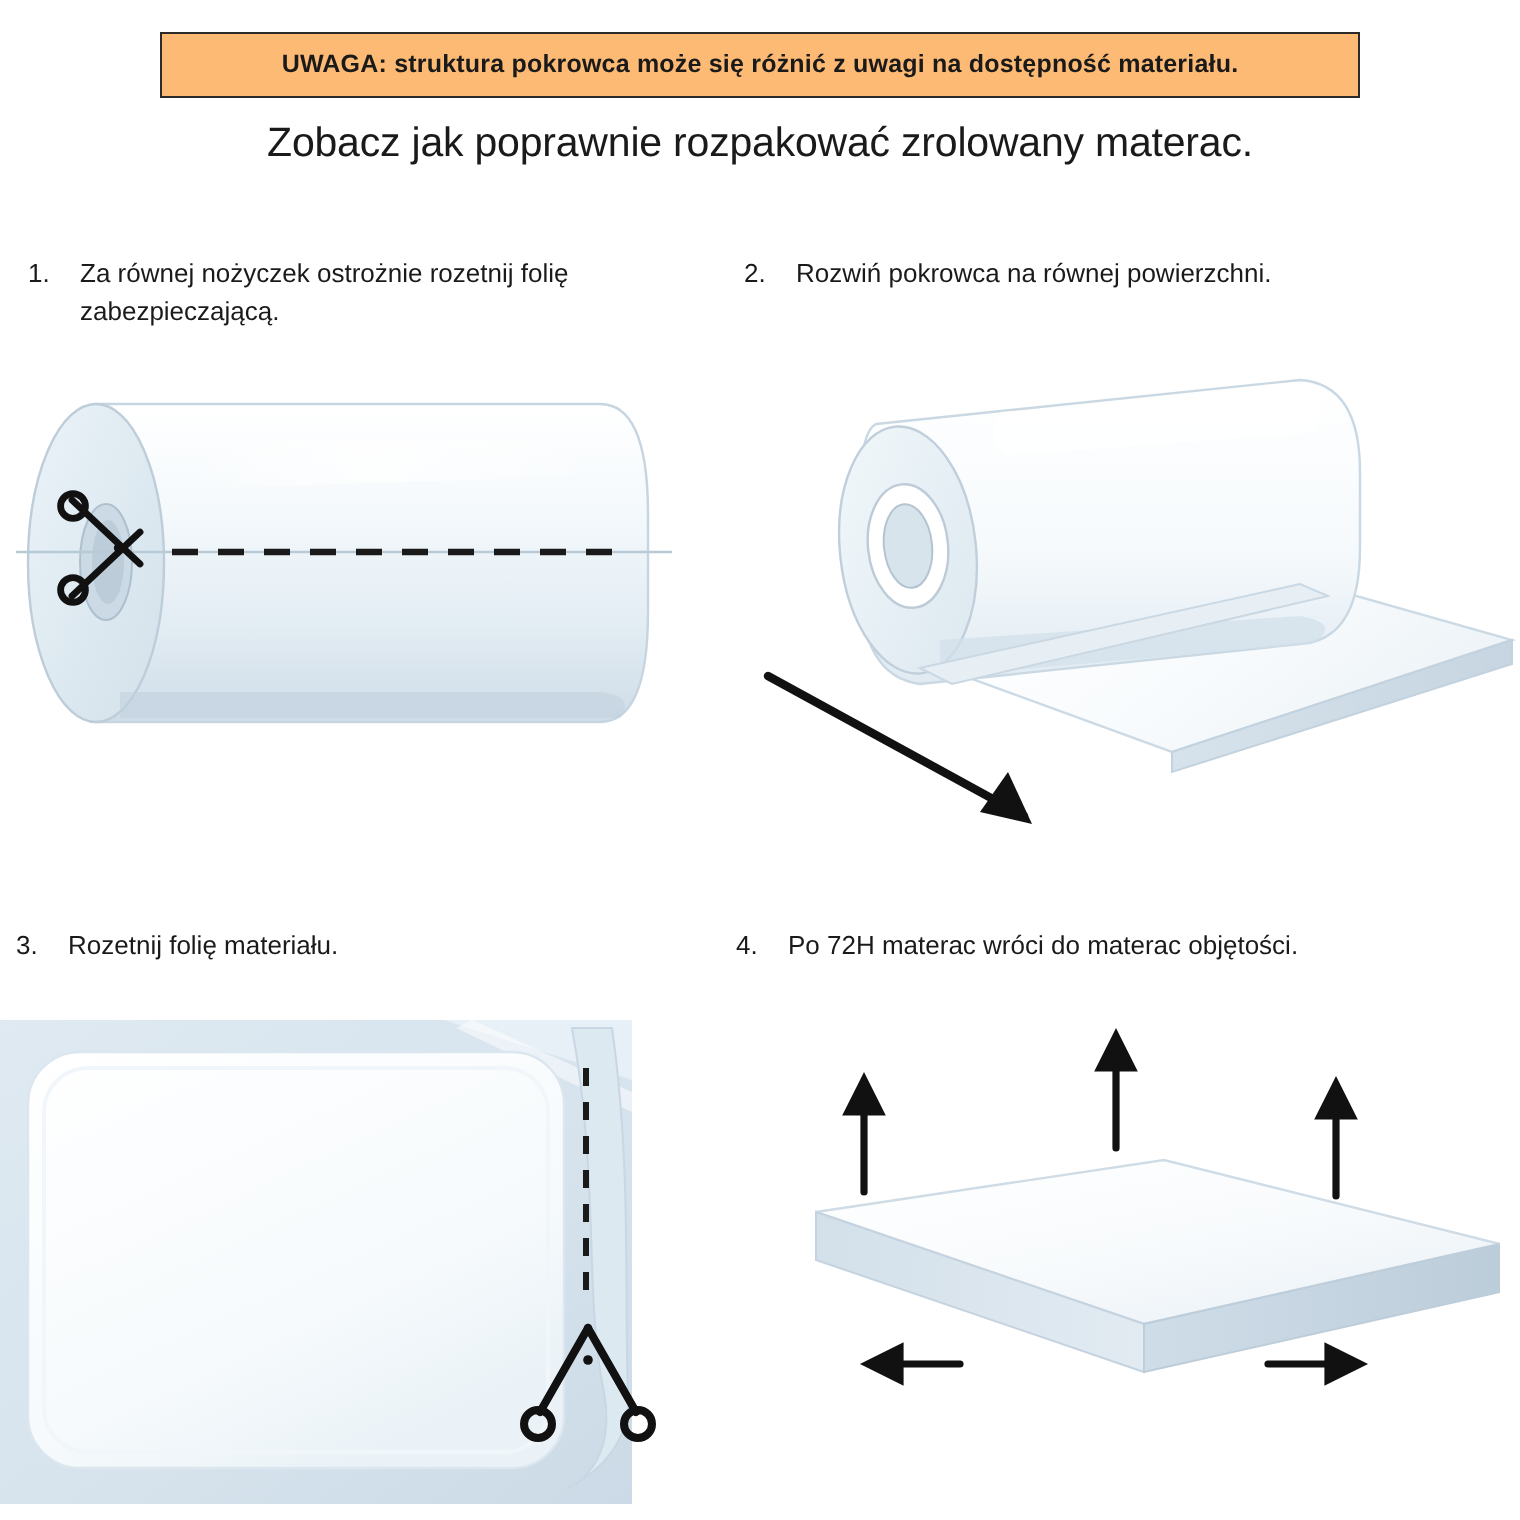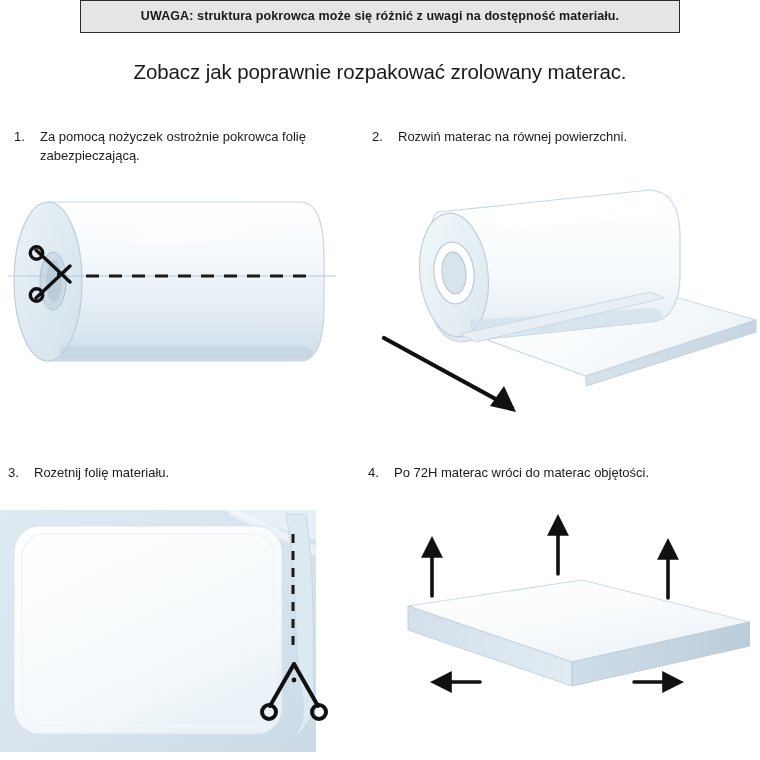--- a/index.html
+++ b/index.html
@@ -18,25 +18,25 @@
   .page {
     position: relative;
     width: 760px;
     height: 760px;
   }
 
   
   .notice {
     position: absolute;
     left: 80px;
-    top: 0;
+    top: 16px;
     width: 600px;
     box-sizing: border-box;
     border: 1px solid #2b2b2b;
-    background: #e5e5e5;
+    background: #fdba74;
     text-align: center;
     padding: 8px 6px 9px 6px;
     font-size: 12.5px;
     font-weight: bold;
     letter-spacing: 0.1px;
   }
 
   
   .main-title {
     position: absolute;
@@ -88,26 +88,26 @@
   <div class="notice">
     <span>UWAGA: struktura pokrowca może się różnić z uwagi na dostępność materiału.</span>
   </div>
 
   <div class="main-title">
     <span>Zobacz jak poprawnie rozpakować zrolowany materac.</span>
   </div>
 
   <div class="step-caption" id="cap1">
     <span class="num">1.</span>
-    <span class="txt">Za pomocą nożyczek ostrożnie pokrowca folię zabezpieczającą.</span>
+    <span class="txt">Za równej nożyczek ostrożnie rozetnij folię zabezpieczającą.</span>
   </div>
 
   <div class="step-caption" id="cap2">
     <span class="num">2.</span>
-    <span class="txt">Rozwiń materac na równej powierzchni.</span>
+    <span class="txt">Rozwiń pokrowca na równej powierzchni.</span>
   </div>
 
   <div class="step-caption" id="cap3">
     <span class="num">3.</span>
     <span class="txt">Rozetnij folię materiału.</span>
   </div>
 
   <div class="step-caption" id="cap4">
     <span class="num">4.</span>
     <span class="txt">Po 72H materac wróci do materac objętości.</span>

